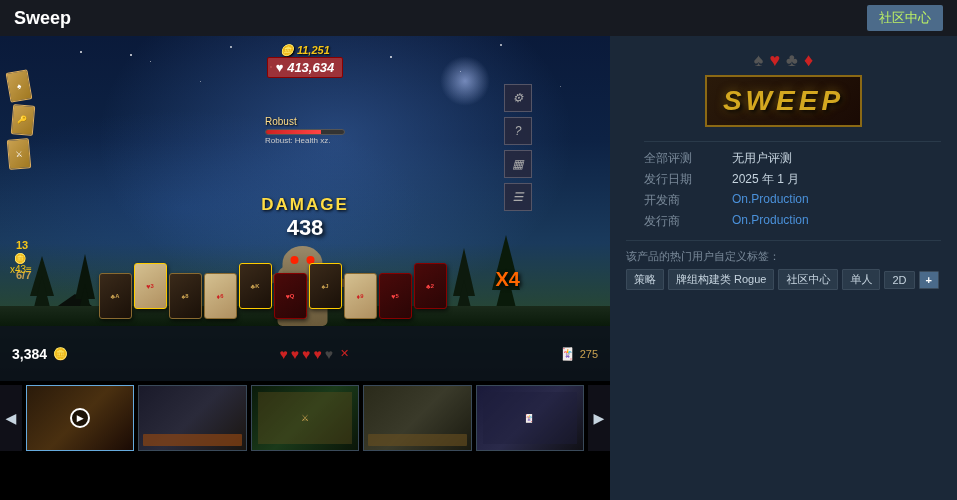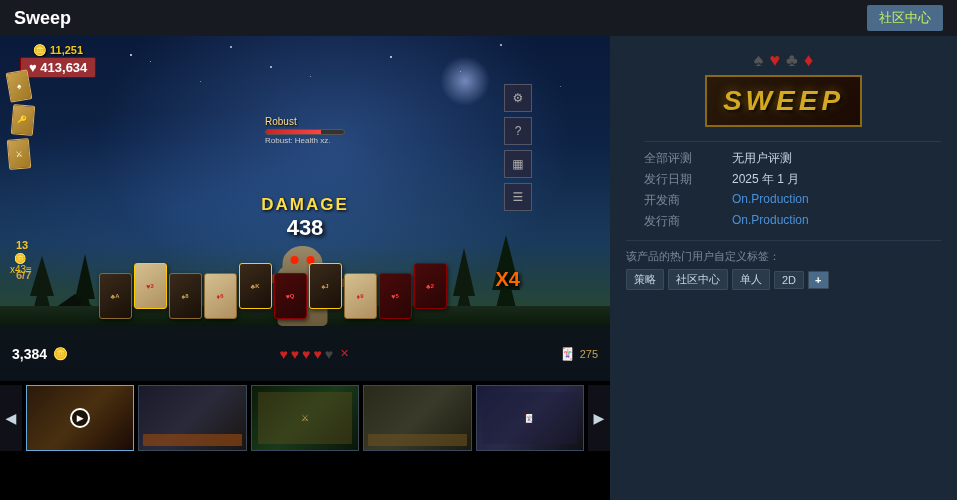--- a/index.html
+++ b/index.html
@@ -86,23 +86,24 @@
       background: #fff;
       border-radius: 50%;
     }
 
     
     .hud-top {
       position: absolute;
       top: 8px;
       left: 0; right: 0;
       display: flex;
-      justify-content: flex-start;
-      padding: 0 20px;
+      justify-content: center;
+      padding: 0 1px;
       align-items: flex-start;
+      font-style: italic;
     }
 
     .score-display {
       display: flex;
       flex-direction: column;
       align-items: center;
     }
 
     .score-coins {
       color: #f5c518;
@@ -808,20 +809,21 @@
       <a class="info-link">On.Production</a>
 
       <span class="info-label">发行商</span>
       <a class="info-link">On.Production</a>
     </div>
 
     <div class="tags-section">
       <div class="tags-label">该产品的热门用户自定义标签：</div>
       <div class="tags-list">
         <span class="tag">策略</span>
+        <span class="tag">牌组构建类 Rogue</span>
         <span class="tag">社区中心</span>
         <span class="tag">单人</span>
         <span class="tag">2D</span>
         <span class="tag plus">+</span>
       </div>
     </div>
 
   </div>
 
 </div>

